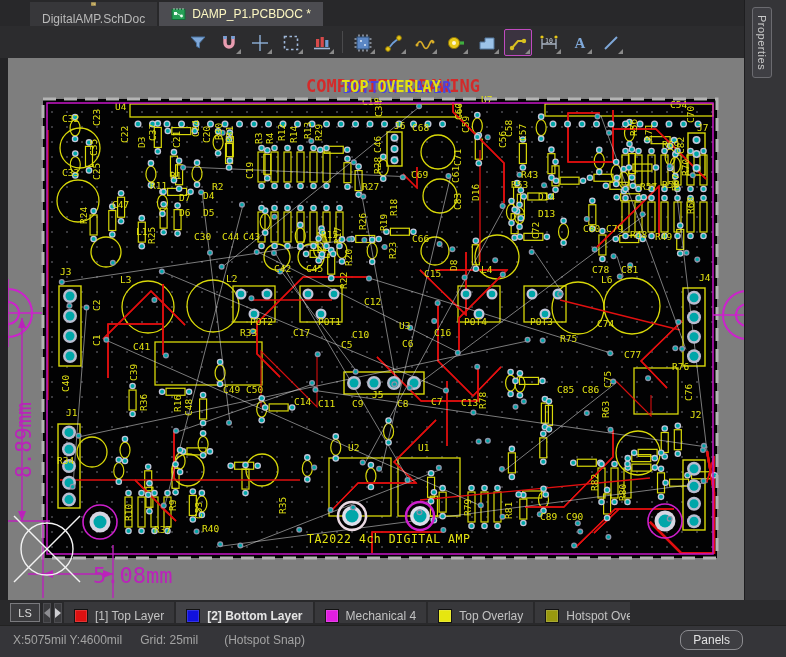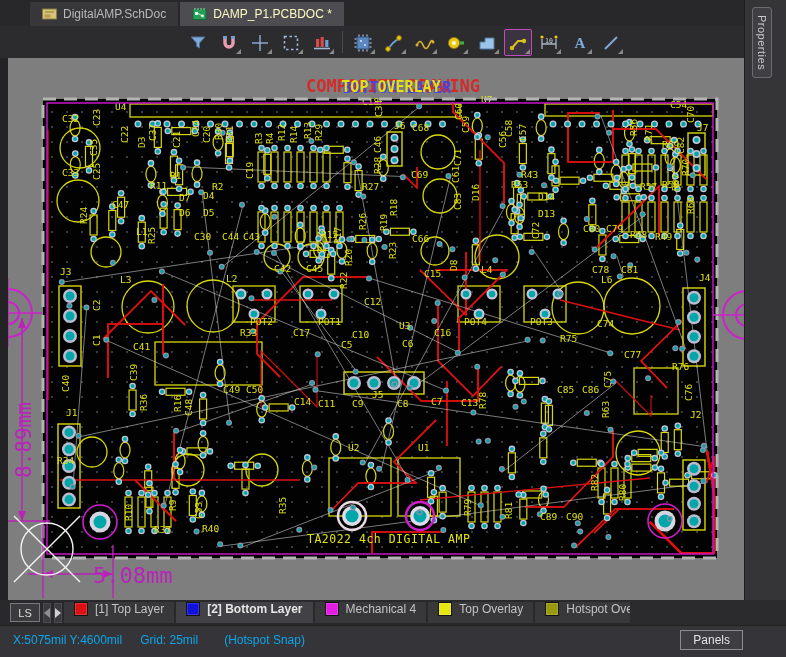--- a/index.html
+++ b/index.html
@@ -2,21 +2,21 @@
 <html><head>
 <meta charset="utf-8">
 <style>
   html,body{margin:0;padding:0;background:#2b2b2d;}
   #app{position:relative;width:786px;height:657px;background:#2b2b2d;overflow:hidden;
        font-family:"Liberation Sans",sans-serif;-webkit-font-smoothing:antialiased;}
 
   
   .tabbar{position:absolute;top:0;left:0;width:786px;height:26px;background:#28282a;display:flex;align-items:flex-end;}
   .doc-tab{display:flex;align-items:center;gap:6px;height:24px;padding:0 12px;font-size:12px;color:#b9b9b9;background:#37373a;margin-right:2px;cursor:default;}
-  .doc-tab.first{margin-left:30px;}
+  .doc-tab.first{margin-left:30px;flex-direction:column;}
   .doc-tab.active{background:#4c4c51;color:#fef9c3;}
   .doc-icon{width:15px;height:12px;display:inline-block;}
 
   
   .toolbar{position:absolute;top:26px;left:0;width:786px;height:32px;background:#2c2c2e;border-bottom:2px solid #6d28d9;}
   .tools{position:absolute;left:184px;top:3px;display:flex;gap:3px;}
   .tool{position:relative;width:26px;height:25px;display:flex;align-items:center;justify-content:center;border:1px solid transparent;border-radius:2px;}
   .tool.has-dd::after{content:"";position:absolute;right:1px;bottom:1px;border-left:5px solid transparent;border-bottom:5px solid #8a8a8a;}
   .tool.active{border:1px solid #c04ac0;background:#3b3340;}
   .tool-sep{width:1px;height:22px;background:#4a4a4c;margin:2px 3px 0 3px;}
@@ -31,30 +31,30 @@
              background:#3f3f44;border:1px solid #6b6b70;border-radius:3px;padding:7px 3px;letter-spacing:.5px;}
 
   
   .layerbar{position:absolute;top:600px;left:0;width:630px;height:25px;background:#29292b;display:flex;align-items:center;overflow:hidden;}
   .ls-swatch{width:30px;height:13px;background:#1717cd;margin-left:8px;}
   .ls-box{height:17px;min-width:22px;display:flex;align-items:center;justify-content:center;font-size:11px;color:#dcdcdc;
           background:#3b3b3e;border:1px solid #7a7a7e;margin-left:2px;padding:0 3px;}
   .scroll-btn{width:17px;height:18px;background:#3b3b3e;border:1px solid #4c4c50;margin-left:3px;display:flex;align-items:center;justify-content:center;}
   .tri-l{width:0;height:0;border-top:5px solid transparent;border-bottom:5px solid transparent;border-right:6px solid #8e8e92;}
   .tri-r{width:0;height:0;border-top:5px solid transparent;border-bottom:5px solid transparent;border-left:6px solid #cfcfd3;}
-  .layer-tab{display:flex;align-items:flex-start;gap:7px;height:21px;padding:0 10px;margin-left:2px;background:#38383b;font-size:12px;color:#c2c2c2;white-space:nowrap;}
+  .layer-tab{display:flex;align-items:flex-end;gap:7px;height:21px;padding:0 10px;margin-left:2px;background:#38383b;font-size:12px;color:#c2c2c2;white-space:nowrap;}
   .layer-tab.active{background:#424246;color:#e5e5e5;font-weight:bold;}
   .swatch{width:12px;height:12px;border:1px solid #131313;box-shadow:inset 0 0 0 1px rgba(255,255,255,.15);}
 
   
   .statusbar{position:absolute;top:625px;left:0;width:786px;height:32px;background:#353539;border-top:1px solid #222;}
-  .status-text{position:absolute;top:7px;left:13px;font-size:12px;color:#0ea5e9;display:flex;gap:0;}
+  .status-text{position:absolute;top:7px;left:13px;font-size:12px;color:#a3a3a3;display:flex;gap:0;}
   .status-text span{margin-right:0;}
   .panels-btn{position:absolute;top:4px;right:43px;font-size:12px;color:#e2e2e2;background:#3e3e42;
-              border:1px solid #8b8b8f;border-radius:0;padding:2px 12px;}
+              border:1px solid #8b8b8f;border-radius:8px;padding:2px 12px;}
 </style>
 </head>
 <body>
 
 <div id="app">
 
   <div class="tabbar">
     <div class="doc-tab first">
       <svg class="doc-icon" viewBox="0 0 15 12">
         <rect x="0.5" y="1" width="14" height="10" fill="#d9c178" stroke="#8a7a40"></rect>

